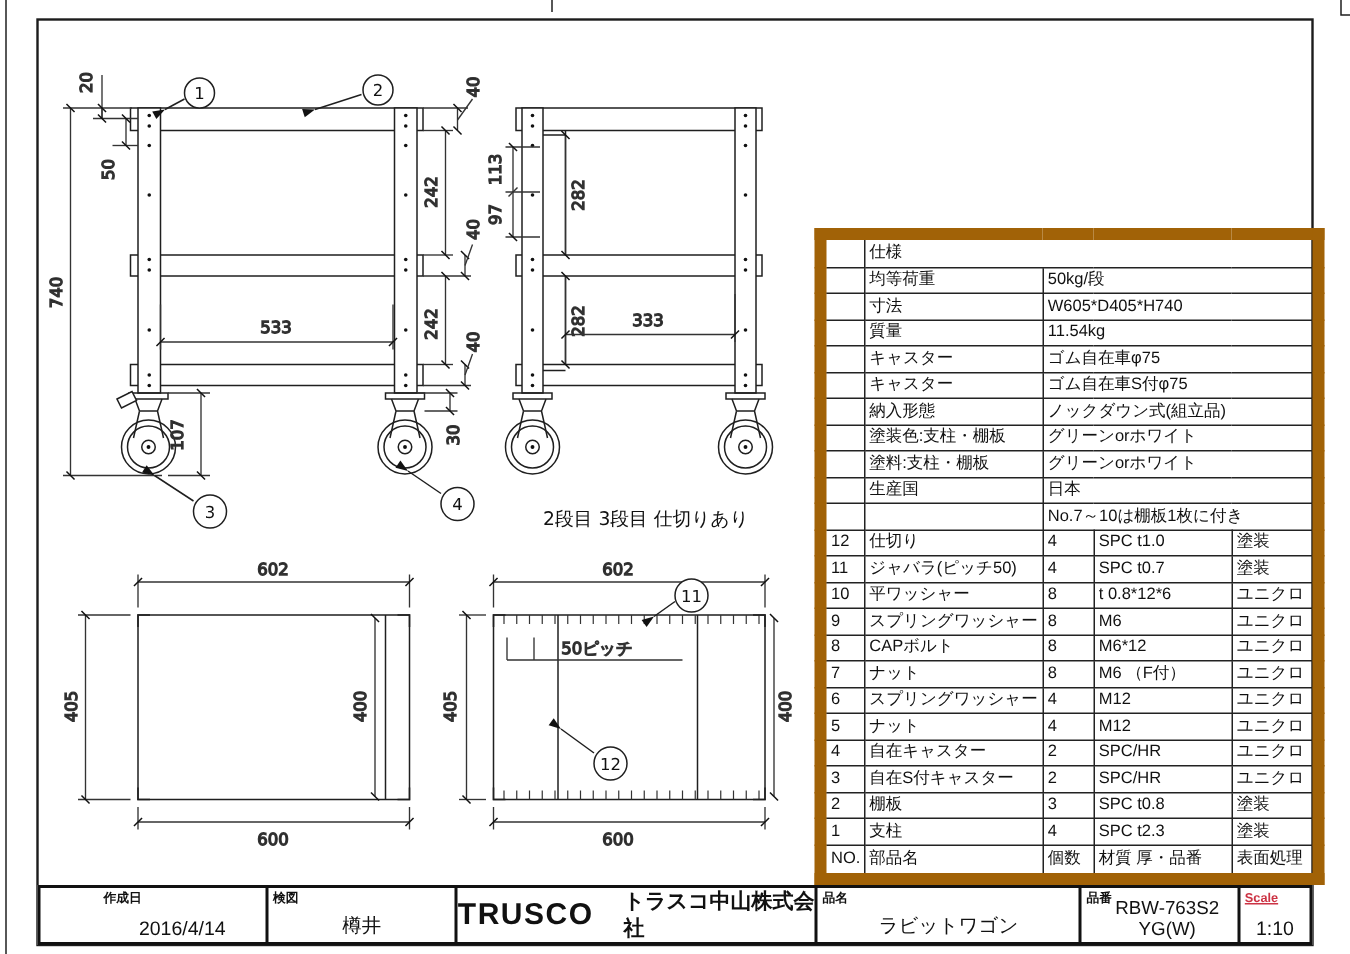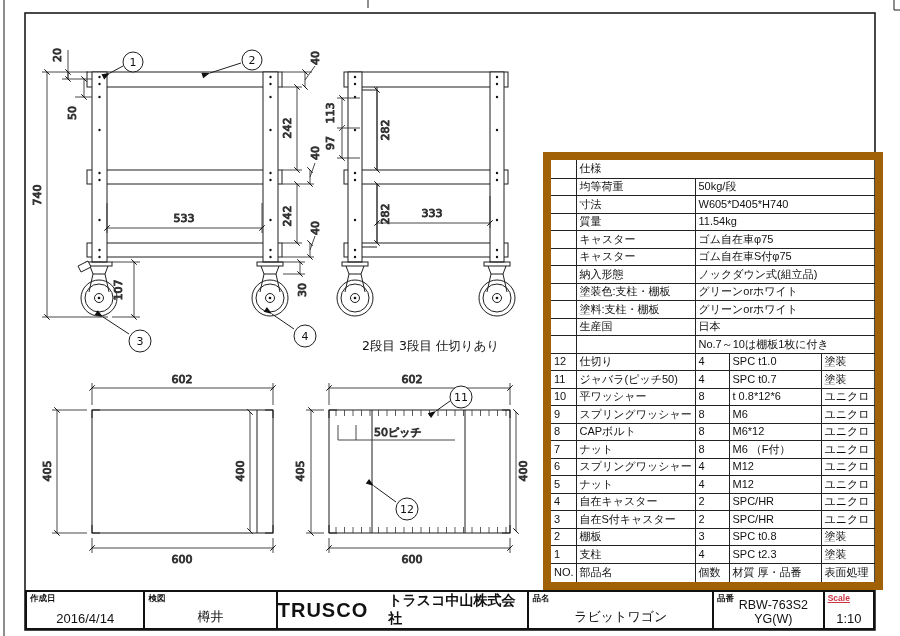--- a/index.html
+++ b/index.html
@@ -13,21 +13,21 @@
   svg text{font-family:"DejaVu Sans","Liberation Sans",sans-serif;font-size:11px;fill:#111;}
   svg text.note{font-size:12.5px;}
   svg text.balloon{font-size:11px;}
   
   table.spec{position:absolute;left:543px;top:152px;width:332px;height:438px;
              border-collapse:collapse;table-layout:fixed;font-size:11px;line-height:1.05;}
   table.spec{border:8px solid #a16207;}
   table.spec td{border:1px solid #222;padding:0 3px;overflow:hidden;white-space:nowrap;vertical-align:middle;}
   
   .tblock{position:absolute;left:25px;top:590px;width:850px;height:40px;box-sizing:border-box;
-          border:2px solid #111;display:flex;background:#fff;}
+          border:2px solid #111;display:flex;background:#fff;padding-left:39px;}
   .tcell{position:relative;box-sizing:border-box;border-right:2px solid #111;height:100%;}
   .tcell:last-child{border-right:none;}
   .tlabel{position:absolute;top:1px;left:3px;font-size:8.5px;font-weight:bold;}
   .tvalue{position:absolute;left:0;right:0;bottom:2px;text-align:center;font-size:13px;}
   .tvalue.left{text-align:center;padding-left:10px;}
   .company{position:absolute;inset:0;display:flex;align-items:center;justify-content:center;gap:20px;}
   .logo{font-weight:bold;font-size:20px;letter-spacing:1px;}
   .cname{font-weight:bold;font-size:14px;}
 </style>
 </head>

